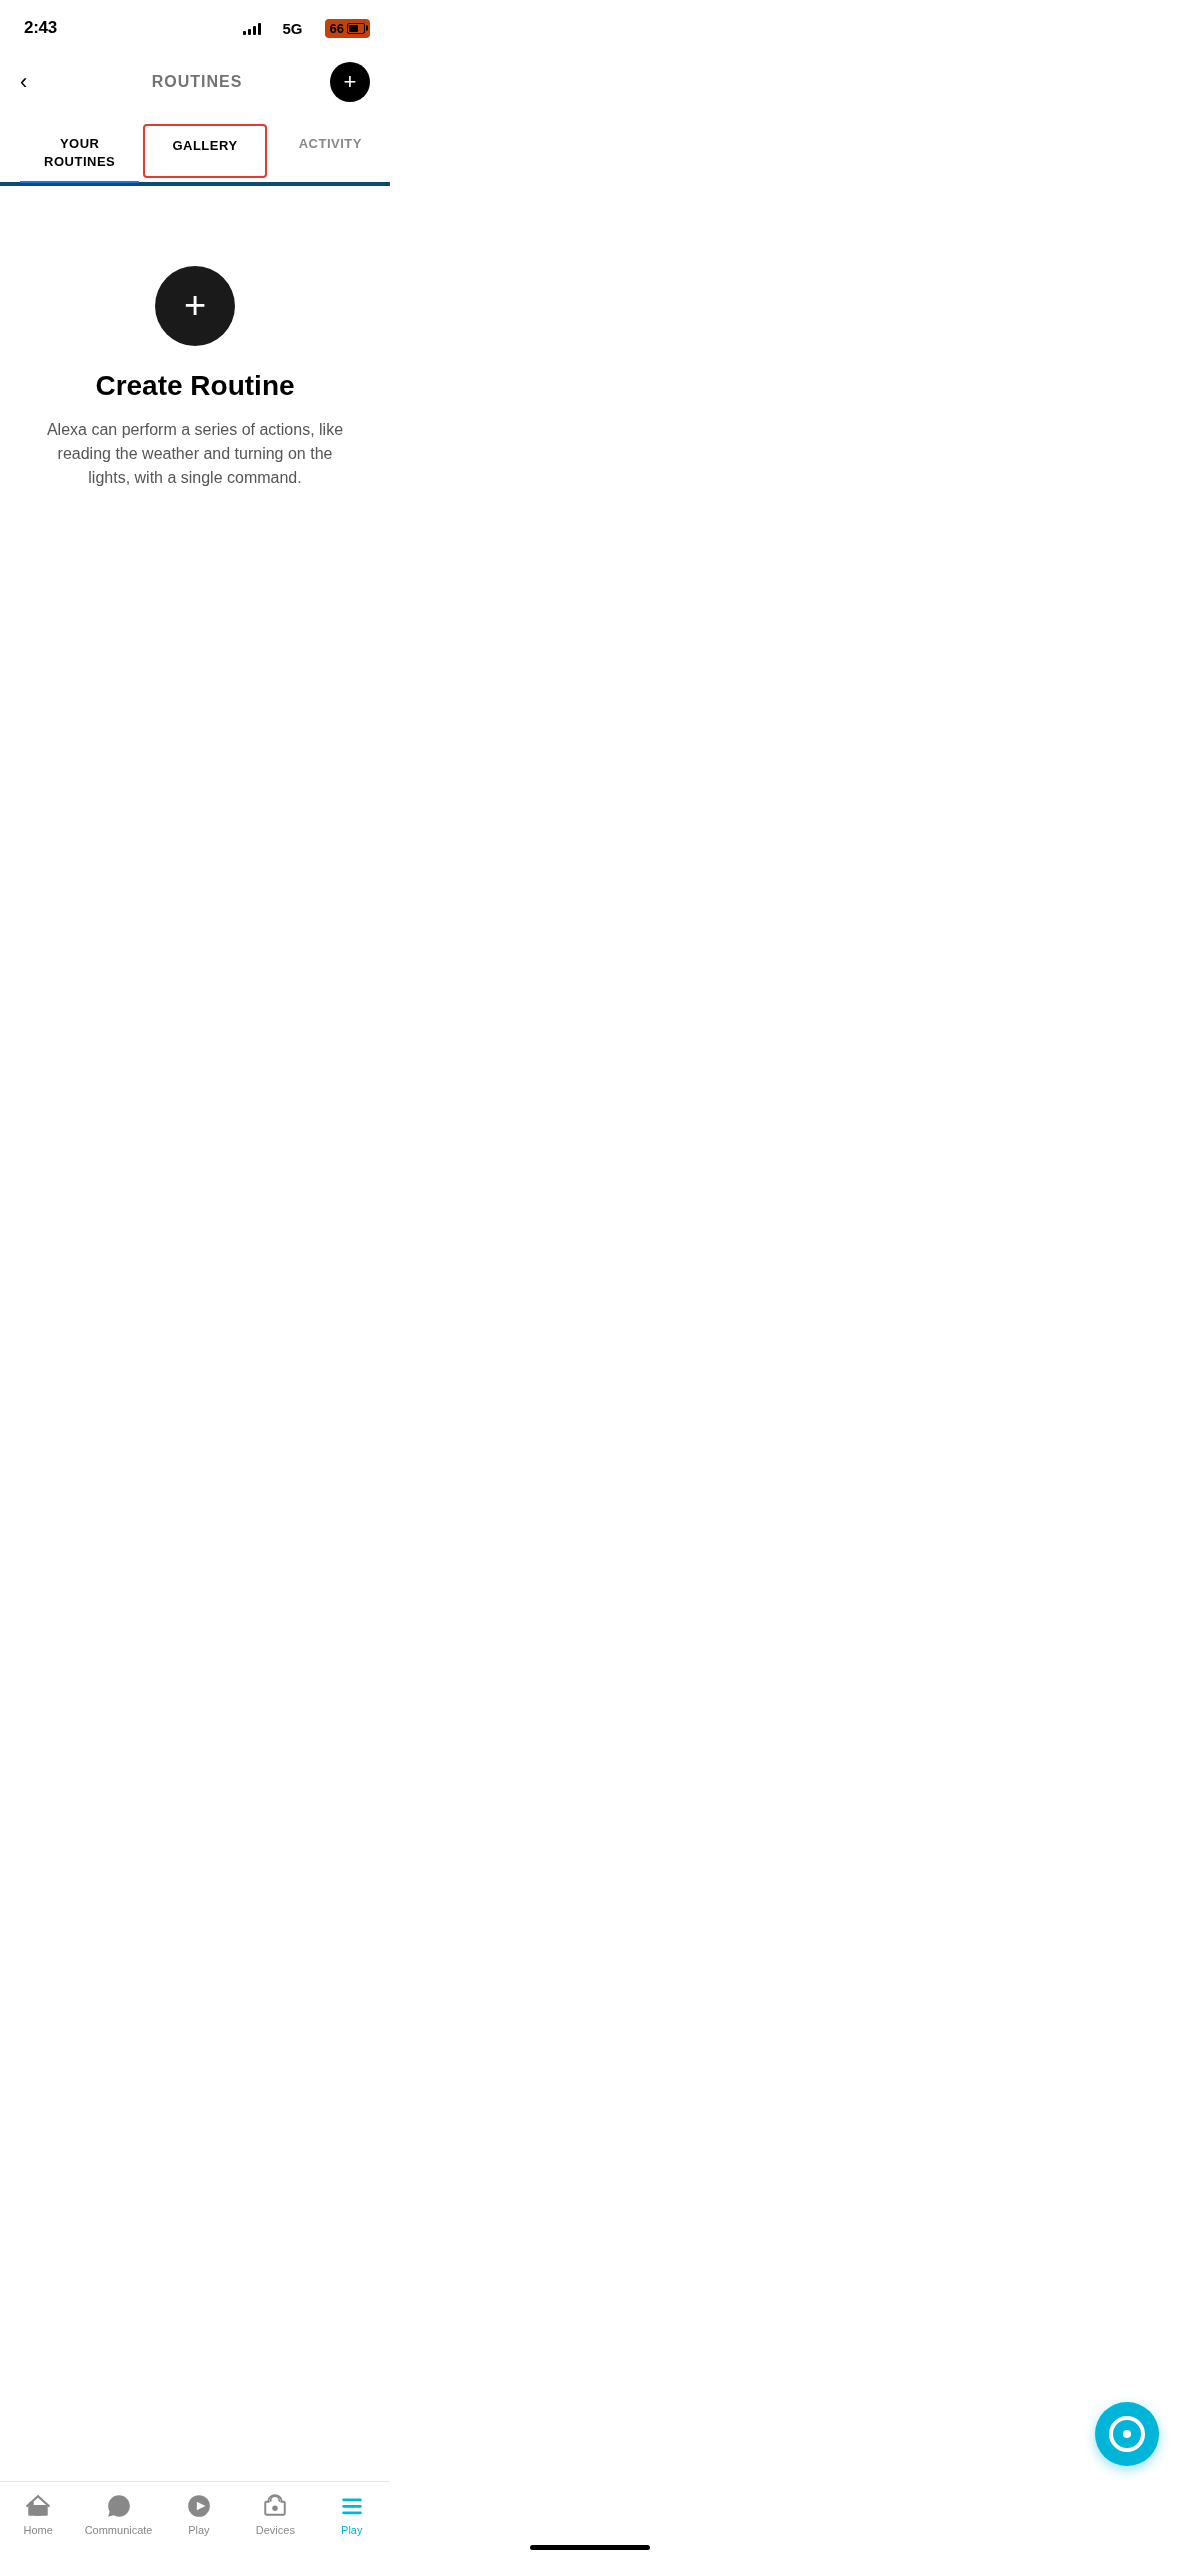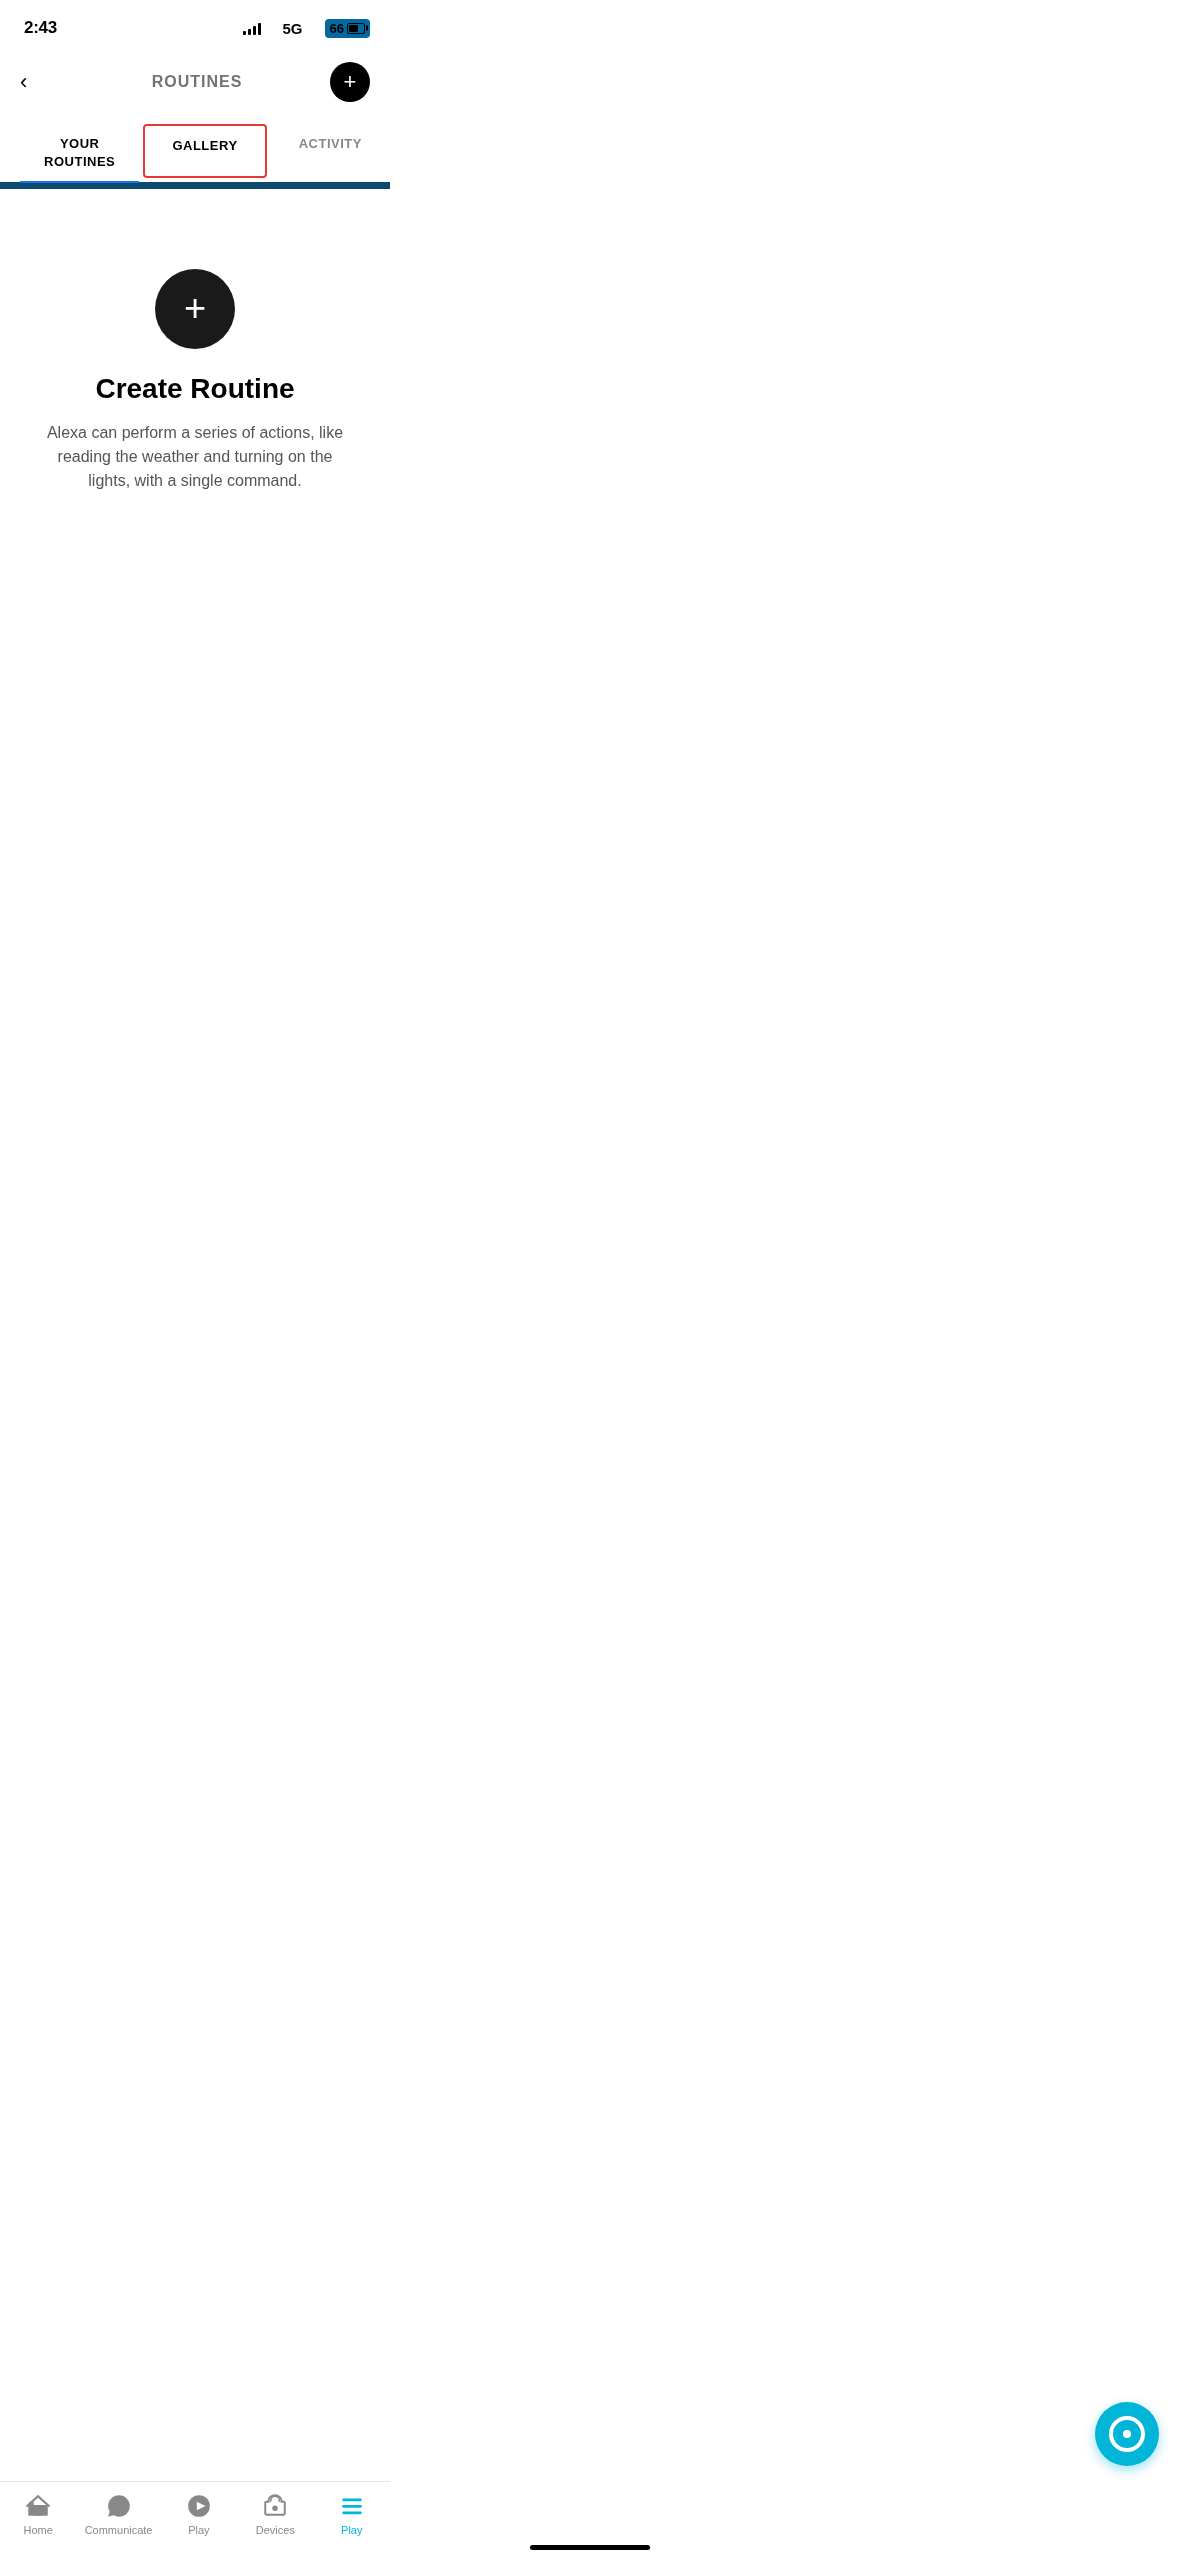--- a/index.html
+++ b/index.html
@@ -60,21 +60,21 @@
 
     .network-text {
       font-size: 15px;
       font-weight: 600;
       color: #000;
     }
 
     .battery-container {
       display: flex;
       align-items: center;
-      background: #0369a1;
+      background: #c2410c;
       border-radius: 4px;
       padding: 2px 5px;
       gap: 3px;
     }
 
     .battery-text {
       font-size: 13px;
       font-weight: 700;
       color: #000;
     }
@@ -155,21 +155,21 @@
       color: #fff;
       font-size: 22px;
       font-weight: 300;
       line-height: 1;
       margin-top: -1px;
     }
 
     
     .tabs-container {
       display: flex;
-      border-bottom: 7px solid #0c4a6e;
+      border-bottom: 4px solid #0c4a6e;
       padding-left: 20px;
     }
 
     .tab {
       flex: 1;
       padding: 14px 10px 12px;
       text-align: center;
       cursor: pointer;
       position: relative;
     }

